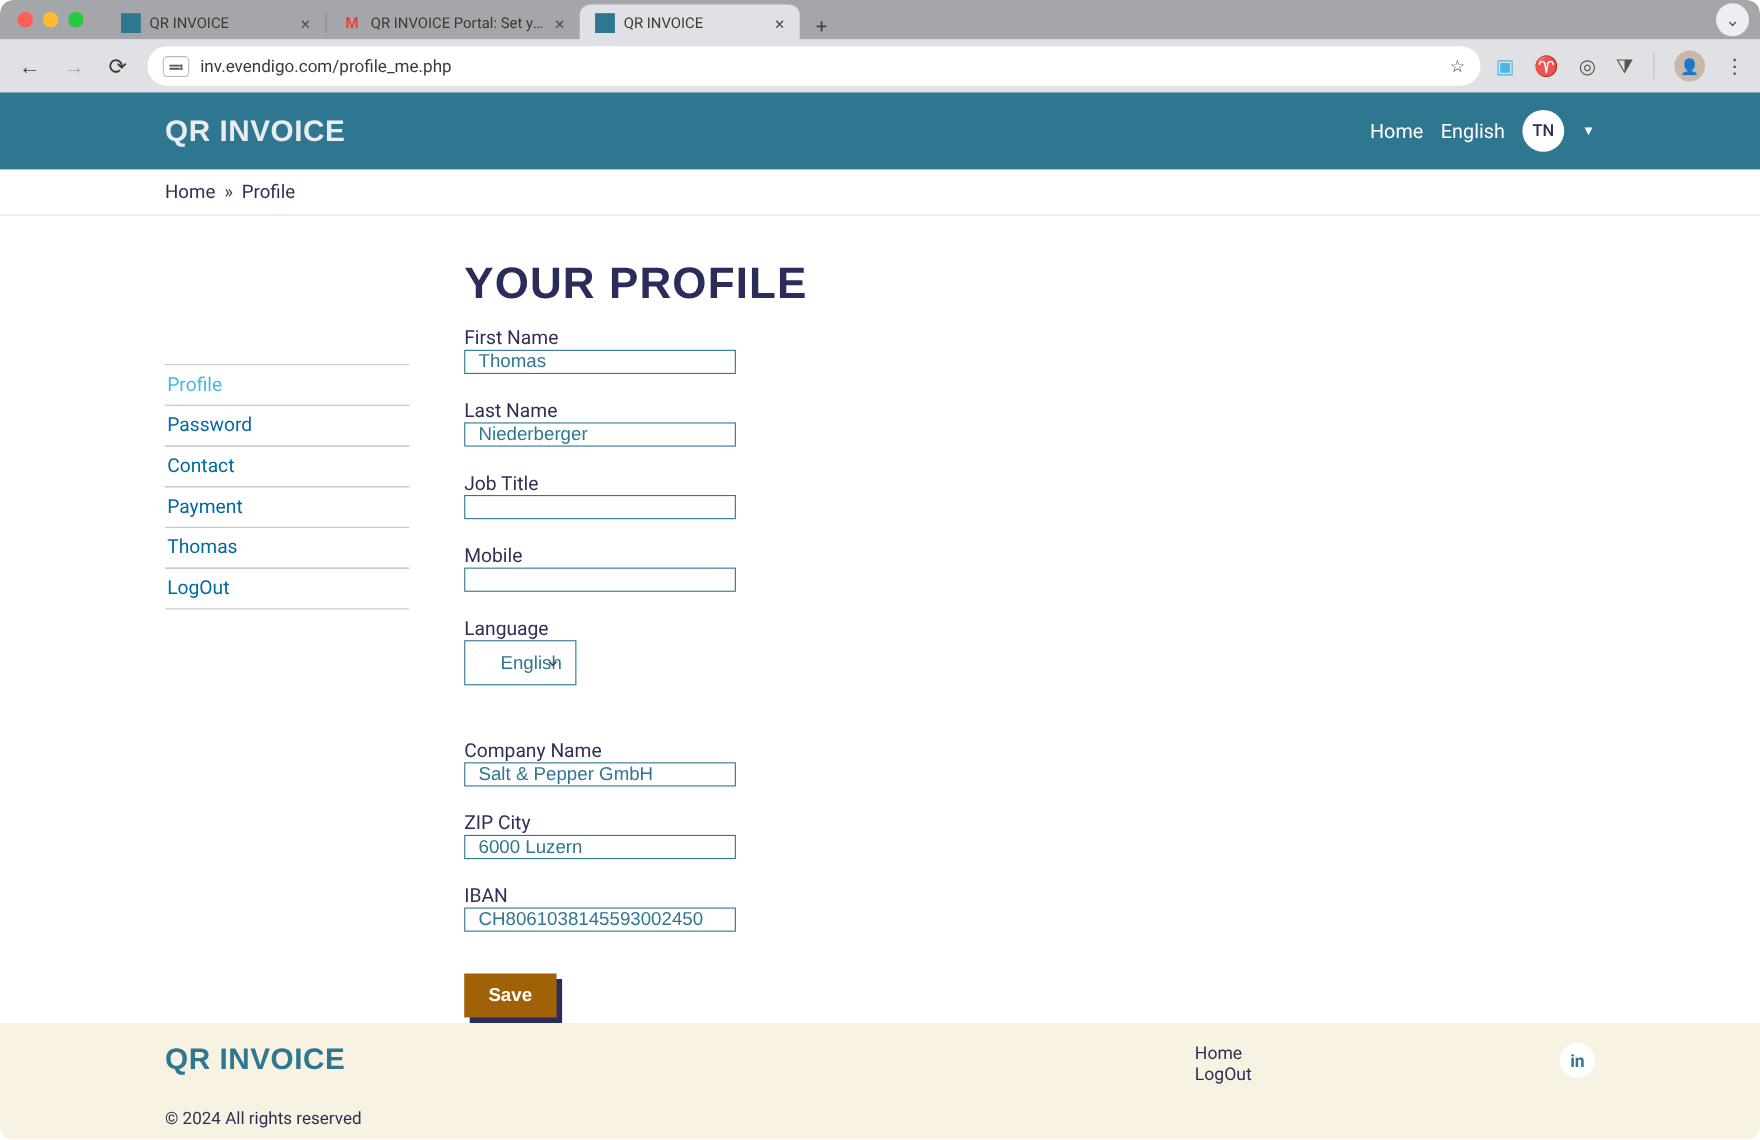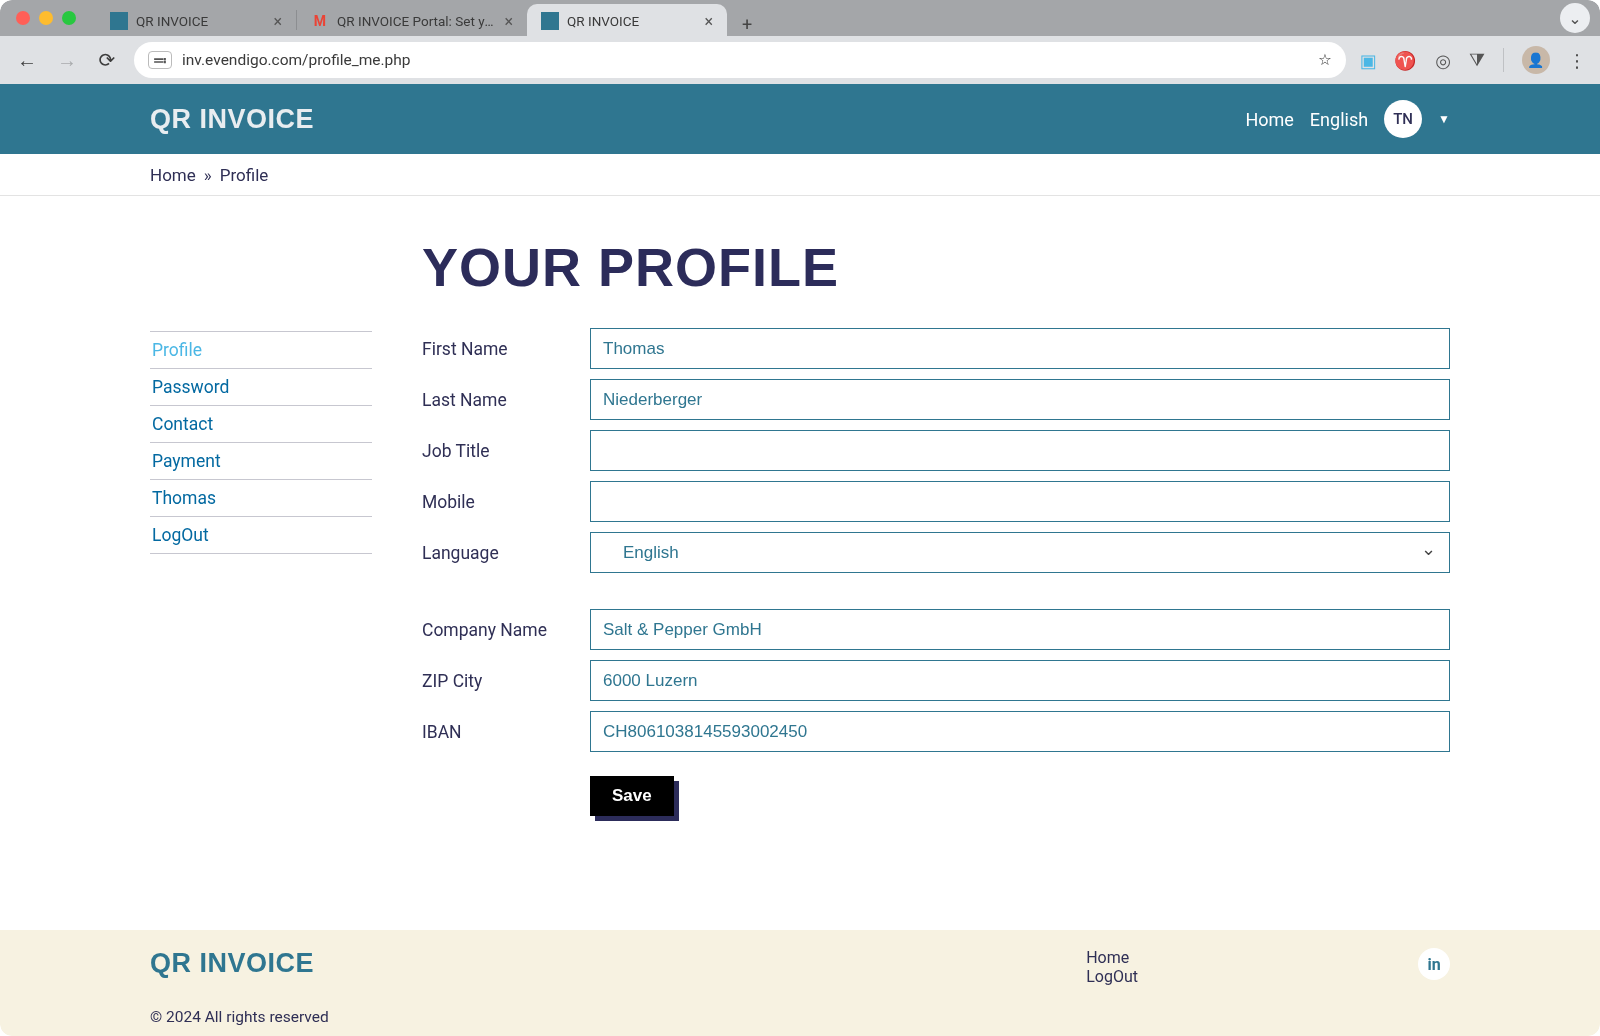--- a/index.html
+++ b/index.html
@@ -116,44 +116,44 @@
   .breadcrumb .sep { margin: 0 8px; }
 
   
   .main {
     display:flex;
     padding: 40px 150px 40px 150px;
     gap: 50px;
   }
   .page-title {
     font-family: "Arial Black", Impact, sans-serif;
-    font-size: 54px;
+    font-size: 40px;
     font-weight: 900;
     color: #2c2c5a;
     letter-spacing: 1px;
-    margin-bottom: 30px;
+    margin-bottom: 17px;
   }
   .sidebar {
     width: 222px;
     flex: 0 0 222px;
     margin-top: 96px;
   }
   .sidebar-item {
     padding: 8px 2px;
     border-top: 1px solid #c7c7d0;
     border-bottom: 1px solid #c7c7d0;
     font-size: 17.5px;
     color: #0369a1;
     margin-top:-1px;
     cursor:pointer;
   }
   .sidebar-item.active { color: #4bb7e5; }
 
   .content { flex:1; }
-  .form-row { display:flex; align-items:center; margin-bottom: 10px; }
+  .form-row { display:flex; align-items:flex-start; margin-bottom: 24px; flex-direction: column; }
   .form-label { width: 168px; font-size: 17.5px; color: #2f2f55; }
   .form-input, .form-select {
     flex:1;
     border: 1.5px solid #2f7690;
     height: 41px;
     padding: 0 12px;
     font-size: 17px;
     color: #2f7690;
     background:#fff;
     outline:none;
@@ -170,21 +170,21 @@
   .radio-opt { display:flex; align-items:center; gap:8px;}
   .radio-circle {
     width:18px; height:18px; border-radius:50%; border:2px solid #2c2c5a;
     display:flex; align-items:center; justify-content:center;
   }
   .radio-circle.checked::after {
     content:""; width:10px; height:10px; border-radius:50%; background:#2c2c5a;
   }
 
   .save-btn {
-    background:#000000; color:#fff; border:none;
+    background:#a16207; color:#fff; border:none;
     padding: 10px 22px; font-size:17px; font-weight:600;
     box-shadow: 5px 5px 0 #2c2c5a;
     cursor:pointer;
     margin-top: 14px;
   }
 
   
   .footer {
     position:absolute; bottom:0; left:0; right:0;
     background:#f7f2e1;

